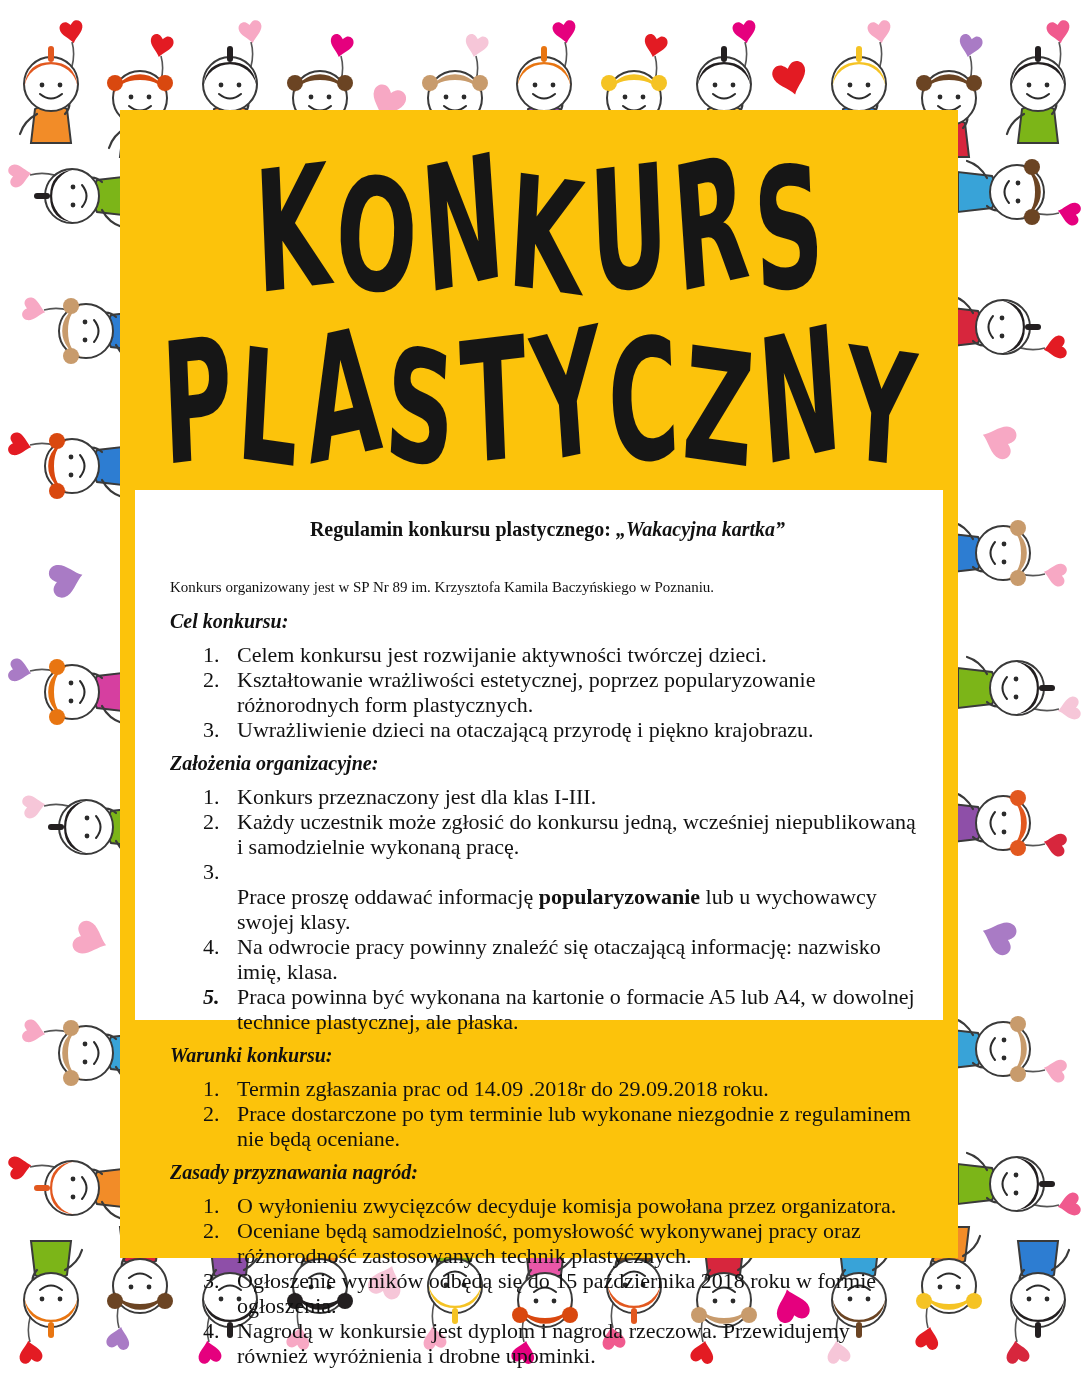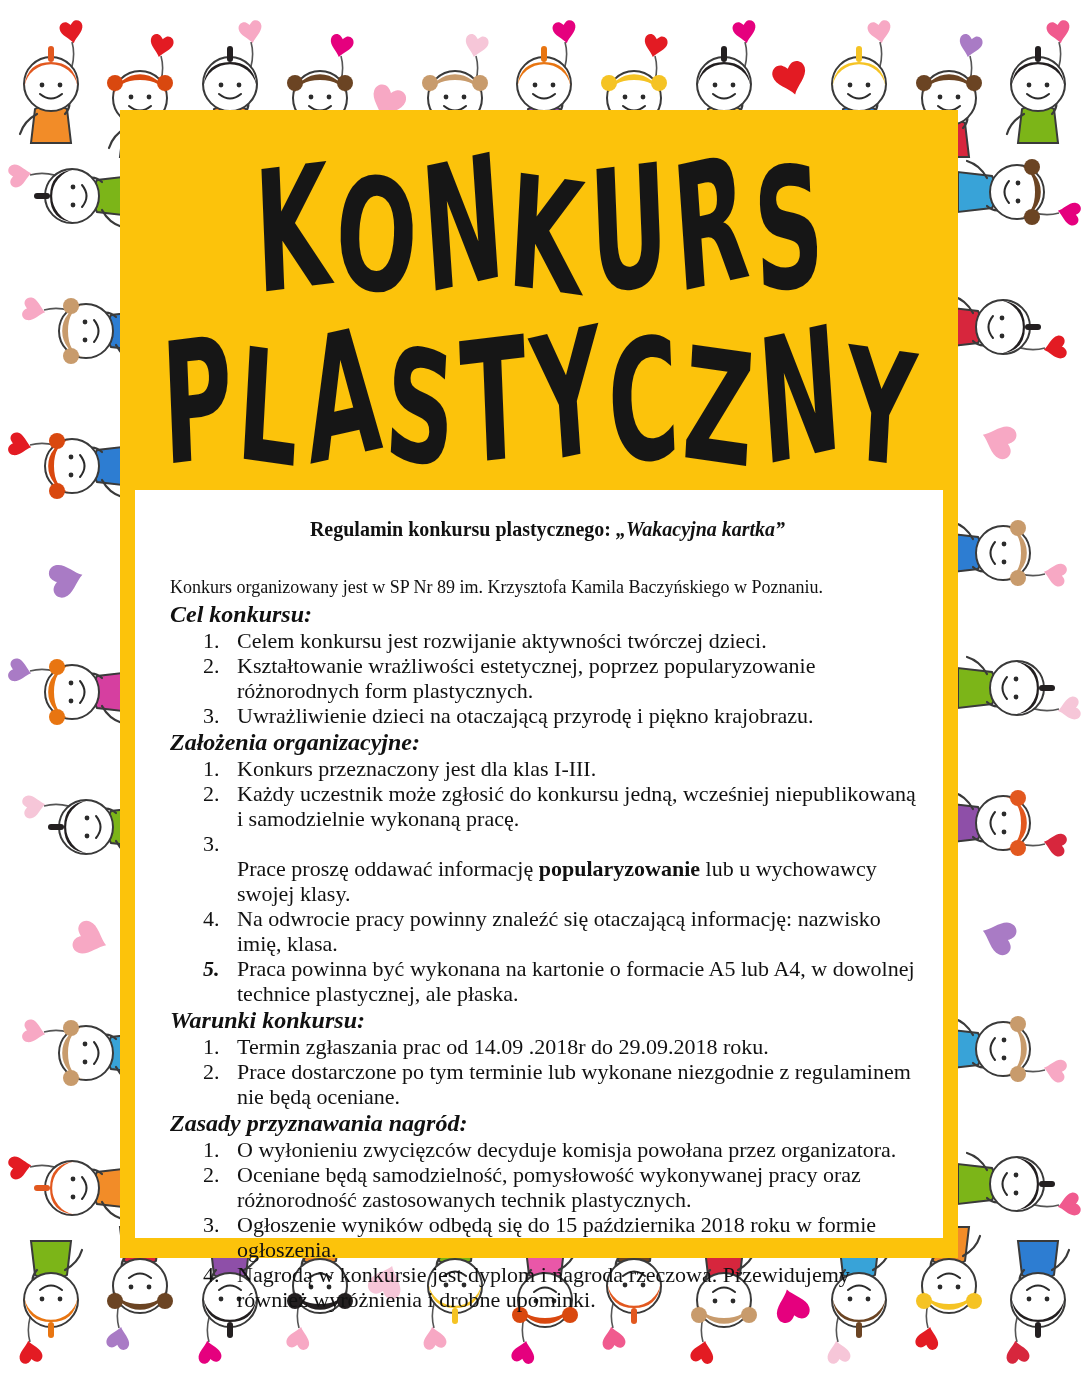--- a/index.html
+++ b/index.html
@@ -22,27 +22,27 @@
   .banner{position:absolute;left:120px;top:110px;width:838px;height:1148px;
     background:#FCC30B;z-index:2;}
   .title-wrap{padding-top:34px;}
   .title-line{display:block;text-align:center;height:172px;line-height:172px;white-space:nowrap;}
   .title-line span{display:inline-block;font-family:"DejaVu Sans",sans-serif;font-weight:bold;
     font-size:96px;color:#161616;margin:0 3px;transform:scaleY(1.75) rotate(-4deg);}
   .title-line span:nth-child(even){transform:scaleY(1.62) rotate(5deg) translateY(4px);}
   .title-line span:nth-child(3n){transform:scaleY(1.8) rotate(-7deg) translateY(-3px);}
 
   
-  .card{position:absolute;left:15px;top:380px;width:808px;height:748px;background:#ffffff;
+  .card{position:absolute;left:15px;top:380px;width:808px;height:530px;background:#ffffff;
     font-family:"Liberation Serif",serif;color:#111;box-sizing:border-box;
     padding:24px 18px 0 35px;}
   .reg-heading{text-align:center;font-size:20px;font-weight:bold;margin:4px 0 34px;}
   .reg-heading .quote{font-style:italic;}
-  .reg-intro{font-size:18px;line-height:25px;margin:0;}
-  .sec-title{font-size:24px;font-weight:bold;font-style:italic;line-height:26px;margin:1px 0;}
+  .reg-intro{font-size:15px;line-height:25px;margin:0;}
+  .sec-title{font-size:20px;font-weight:bold;font-style:italic;line-height:26px;margin:8px 0;}
   ol.rules{margin:0;padding:0;list-style:none;counter-reset:item;}
   ol.rules li{counter-increment:item;position:relative;padding-left:67px;
     font-size:22px;line-height:25px;}
   ol.rules li::before{content:counter(item) ".";position:absolute;left:33px;}
   ol.rules li.bold-marker::before{font-weight:bold;font-style:italic;}
   .b{font-weight:bold;}
 </style>
 </head>
 <body>
 

